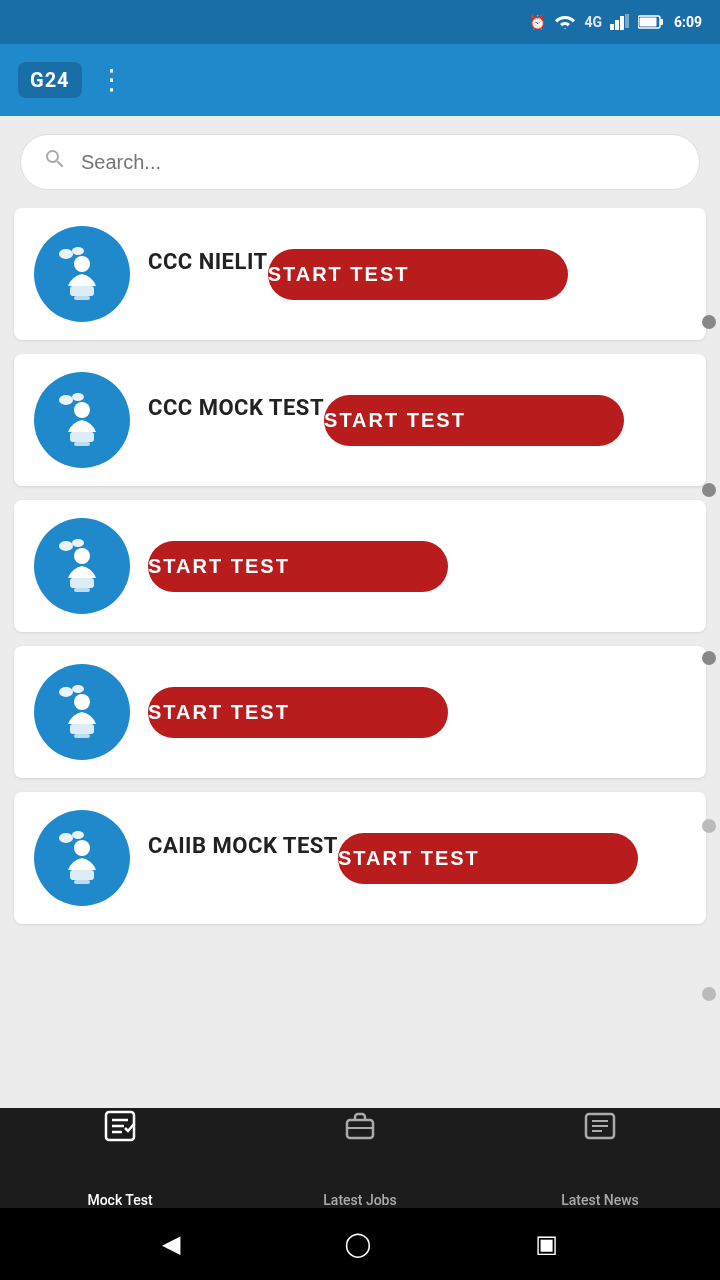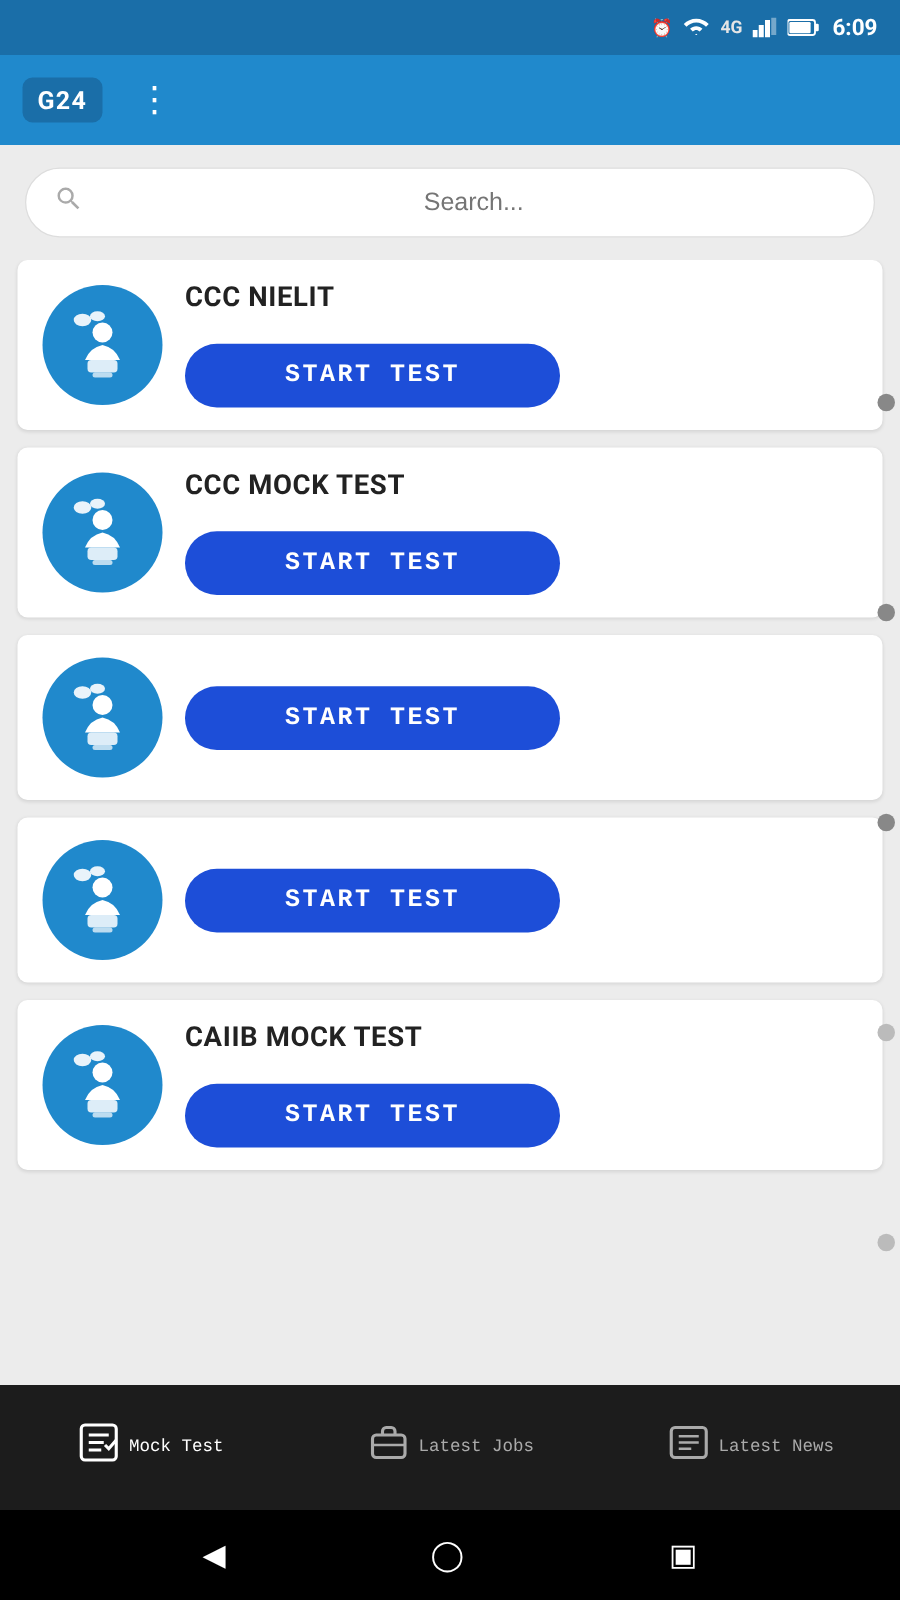--- a/index.html
+++ b/index.html
@@ -25,32 +25,32 @@
     }
     .status-icons {
       display: flex;
       align-items: center;
       gap: 8px;
       color: white;
       font-size: 14px;
     }
     .status-time {
       color: white;
-      font-size: 18px;
+      font-size: 14px;
       font-weight: bold;
     }
 
     
     .toolbar {
       background: #2089cc;
       height: 72px;
       display: flex;
       align-items: center;
       padding: 0 18px;
-      gap: 28px;
+      gap: 16px;
     }
     .toolbar-logo {
       background: #1a6ea8;
       border-radius: 8px;
       color: white;
       font-size: 20px;
       font-weight: bold;
       padding: 6px 12px;
       letter-spacing: 1px;
     }
@@ -86,21 +86,20 @@
       color: #aaa;
       font-size: 24px;
     }
     .search-input {
       border: none;
       outline: none;
       font-size: 20px;
       color: #0f766e;
       flex: 1;
       background: transparent;
-      text-align: center;
     }
 
     
     .scroll-area {
       flex: 1;
       overflow-y: auto;
       padding: 0 14px 14px 14px;
       position: relative;
     }
 
@@ -149,61 +148,58 @@
       justify-content: center;
     }
     .test-icon svg {
       width: 60px;
       height: 60px;
       fill: white;
     }
     .test-info {
       flex: 1;
       display: flex;
-      flex-direction: column;
-      gap: 24px;
+      gap: 0;
     }
     .test-name {
       font-size: 22px;
       font-weight: bold;
       color: #222;
       letter-spacing: 0.5px;
     }
     .start-btn {
-      background: #1d4ed8;
+      background: #b91c1c;
       color: white;
       border: none;
       border-radius: 40px;
       padding: 14px 0;
       font-size: 20px;
       font-weight: bold;
       letter-spacing: 2px;
       cursor: pointer;
       width: 300px;
-      text-align: center;
-      font-family: Liberation Mono, monospace;
+      text-align: left;
     }
 
     
     .bottom-nav {
       background: #1c1c1c;
       height: 100px;
       display: flex;
       align-items: stretch;
     }
     .nav-item {
       flex: 1;
       display: flex;
-      flex-direction: row;
-      align-items: center;
-      justify-content: center;
+      flex-direction: column;
+      align-items: center;
+      justify-content: space-between;
       gap: 6px;
       cursor: pointer;
       color: #aaa;
-      font-family: Liberation Mono, monospace;
     }
     .nav-item.active {
       color: white;
     }
     .nav-icon {
       font-size: 32px;
       line-height: 1;
     }
     .nav-label {
       font-size: 14px;

